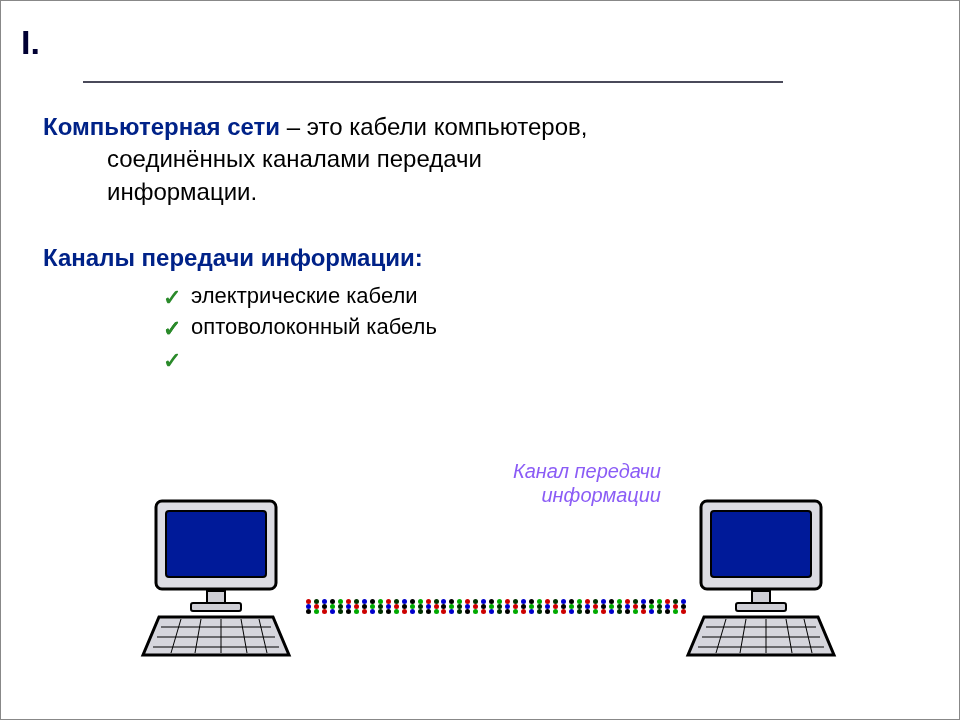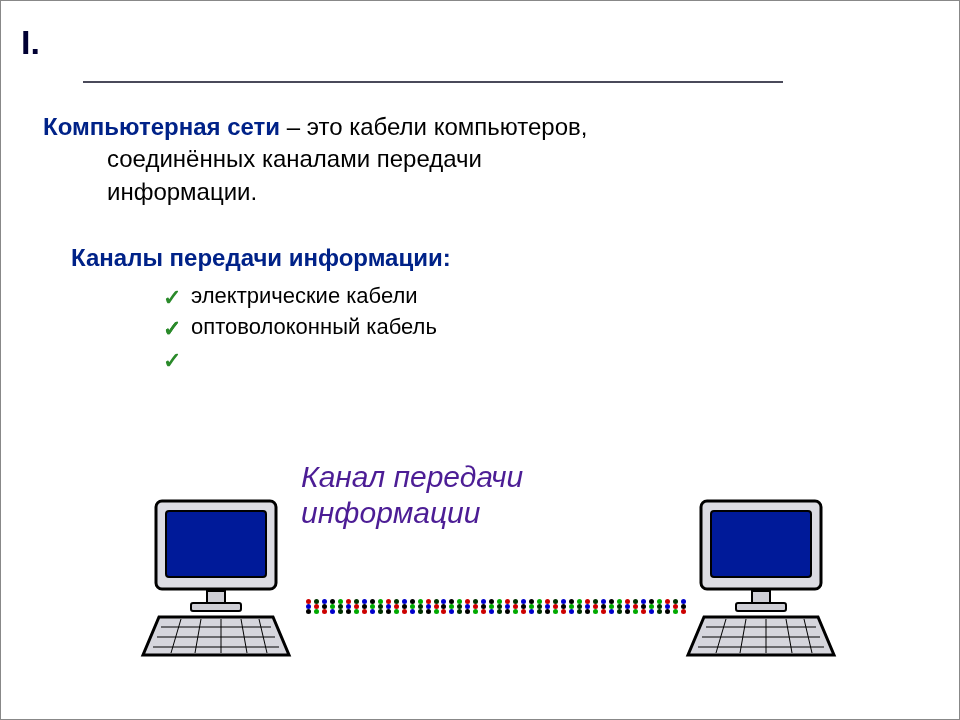--- a/index.html
+++ b/index.html
@@ -50,21 +50,20 @@
     font-weight: bold;
   }
   .definition-cont {
     display: block;
     padding-left: 64px;
   }
   .channels-heading {
     color: #002288;
     font-weight: bold;
     margin-bottom: 6px;
-    margin-left: 28px;
   }
   .channels-list {
     margin: 0;
     padding: 0;
     list-style: none;
     padding-left: 120px;
   }
   .channels-list li {
     position: relative;
     padding-left: 28px;
@@ -90,24 +89,24 @@
     position: absolute;
     bottom: 18px;
   }
   .computer.left { left: 130px; }
   .computer.right { right: 115px; }
   .caption {
     position: absolute;
     top: 0;
     left: 300px;
     width: 360px;
-    text-align: left;
+    text-align: right;
     font-style: italic;
-    font-size: 30px;
-    color: #4c1d95;
+    font-size: 20px;
+    color: #8b5cf6;
     line-height: 1.2;
   }
   .dotted-channel {
     position: absolute;
     bottom: 62px;
     left: 305px;
     width: 380px;
     height: 18px;
   }
   .dot-row {

